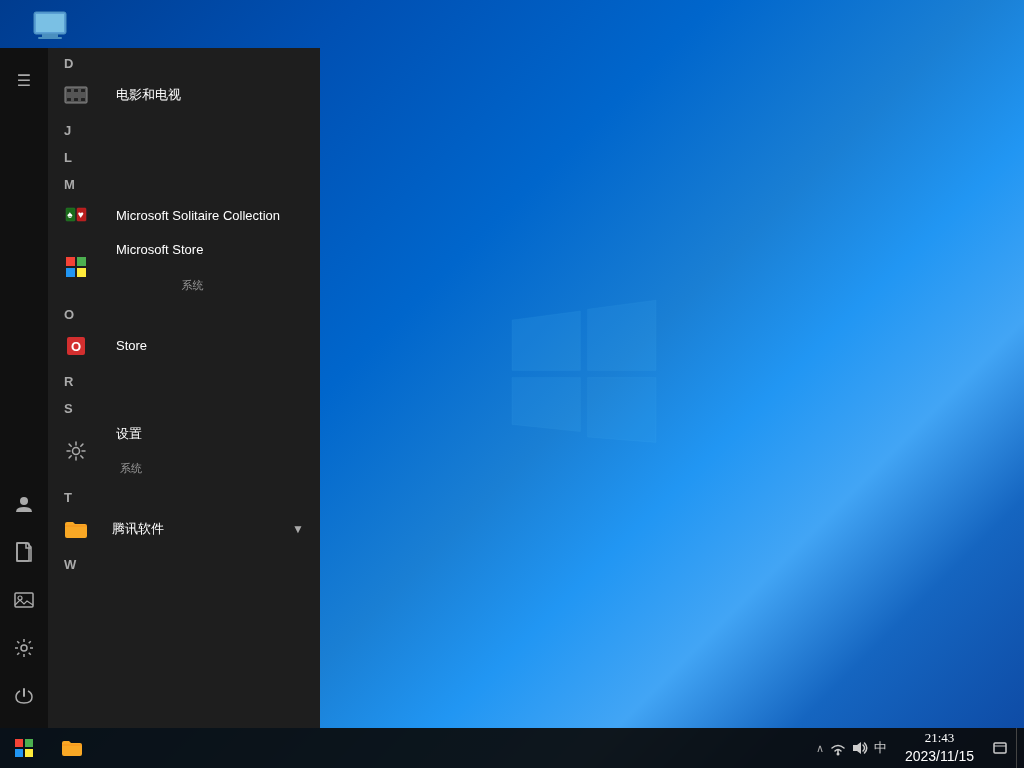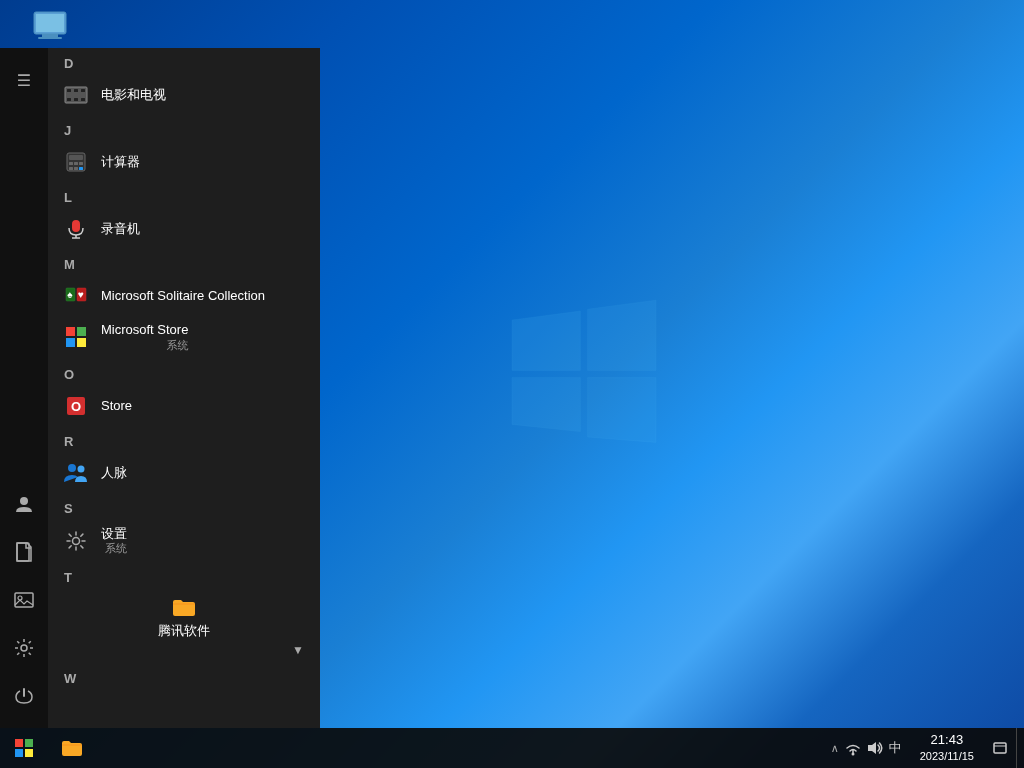--- a/index.html
+++ b/index.html
@@ -192,21 +192,21 @@
       display: block;
     }
 
     .app-item {
       display: flex;
       align-items: center;
       padding: 6px 16px;
       cursor: pointer;
       color: white;
       font-size: 13px;
-      gap: 13px;
+      gap: 28px;
       min-height: 40px;
     }
 
     .app-icon {
       width: 24px;
       height: 24px;
       display: flex;
       align-items: center;
       justify-content: center;
       flex-shrink: 0;
@@ -221,32 +221,32 @@
 
     .app-name {
       font-size: 13px;
       color: white;
       line-height: 1.2;
     }
 
     .app-sub {
       font-size: 11px;
       color: #999;
+      margin-top: 20px;
     }
 
     .app-item-with-arrow {
       display: flex;
       align-items: center;
       padding: 6px 16px;
       cursor: pointer;
       color: white;
       font-size: 13px;
-      gap: 4px;
+      gap: 24px;
       min-height: 40px;
-      flex-direction: column;
     }
 
     .arrow-icon {
       margin-left: auto;
       color: #aaa;
       font-size: 12px;
     }
 
     
     .win-logo-svg {
@@ -359,48 +359,22 @@
             <rect x="17" y="4" width="4" height="3" rx="0.5" fill="#222"></rect>
             <rect x="3" y="13" width="4" height="3" rx="0.5" fill="#222"></rect>
             <rect x="10" y="13" width="4" height="3" rx="0.5" fill="#222"></rect>
             <rect x="17" y="13" width="4" height="3" rx="0.5" fill="#222"></rect>
           </svg>
         </div>
         <span class="app-name">电影和电视</span>
       </div>
 
       <span class="section-letter">J</span>
-      <div class="app-item">
-        <div class="app-icon">
-          <svg width="22" height="22" viewBox="0 0 22 22">
-            <rect x="2" y="2" width="18" height="18" rx="2" fill="#333" stroke="#666" stroke-width="1"></rect>
-            <rect x="4" y="4" width="14" height="5" rx="1" fill="#555"></rect>
-            <rect x="4" y="11" width="4" height="3" rx="0.5" fill="#666"></rect>
-            <rect x="9" y="11" width="4" height="3" rx="0.5" fill="#666"></rect>
-            <rect x="14" y="11" width="4" height="3" rx="0.5" fill="#666"></rect>
-            <rect x="4" y="16" width="4" height="3" rx="0.5" fill="#666"></rect>
-            <rect x="9" y="16" width="4" height="3" rx="0.5" fill="#666"></rect>
-            <rect x="14" y="16" width="4" height="3" rx="0.5" fill="#2196f3"></rect>
-          </svg>
-        </div>
-        <span class="app-name">计算器</span>
-      </div>
 
       <span class="section-letter">L</span>
-      <div class="app-item">
-        <div class="app-icon">
-          <svg width="22" height="22" viewBox="0 0 22 22">
-            <rect x="7" y="2" width="8" height="12" rx="4" fill="#e53935"></rect>
-            <path d="M4 10 Q4 17 11 17 Q18 17 18 10" fill="none" stroke="#ccc" stroke-width="1.5"></path>
-            <line x1="11" y1="17" x2="11" y2="20" stroke="#ccc" stroke-width="1.5"></line>
-            <line x1="7" y1="20" x2="15" y2="20" stroke="#ccc" stroke-width="1.5"></line>
-          </svg>
-        </div>
-        <span class="app-name">录音机</span>
-      </div>
 
       <span class="section-letter">M</span>
       <div class="app-item">
         <div class="app-icon">
           <svg width="22" height="22" viewBox="0 0 22 22">
             <rect x="1" y="3" width="9" height="13" rx="1" fill="#1a6b1a" stroke="#2e7d32" stroke-width="0.5"></rect>
             <rect x="12" y="3" width="9" height="13" rx="1" fill="#b71c1c" stroke="#c62828" stroke-width="0.5"></rect>
             <text x="5" y="13" font-size="10" fill="white" text-anchor="middle">♠</text>
             <text x="16" y="13" font-size="10" fill="white" text-anchor="middle">♥</text>
           </svg>
@@ -428,31 +402,20 @@
         <div class="app-icon icon-office">
           <svg width="22" height="22" viewBox="0 0 22 22">
             <rect x="2" y="2" width="18" height="18" rx="2" fill="#d32f2f"></rect>
             <text x="11" y="16" font-size="13" fill="white" text-anchor="middle" font-weight="bold">O</text>
           </svg>
         </div>
         <span class="app-name">Store</span>
       </div>
 
       <span class="section-letter">R</span>
-      <div class="app-item">
-        <div class="app-icon icon-people">
-          <svg width="24" height="22" viewBox="0 0 24 22">
-            <circle cx="8" cy="6" r="4" fill="#1976d2"></circle>
-            <path d="M0 20 Q0 13 8 13 Q12 13 14 15" fill="#1976d2"></path>
-            <circle cx="17" cy="7" r="3.5" fill="#42a5f5"></circle>
-            <path d="M11 20 Q11 14 17 14 Q23 14 23 20" fill="#42a5f5"></path>
-          </svg>
-        </div>
-        <span class="app-name">人脉</span>
-      </div>
 
       <span class="section-letter">S</span>
       <div class="app-item">
         <div class="app-icon icon-settings">
           <svg width="22" height="22" viewBox="0 0 22 22">
             <circle cx="11" cy="11" r="3.5" fill="none" stroke="#aaa" stroke-width="1.5"></circle>
             <path d="M11 2 L11 5 M11 17 L11 20 M2 11 L5 11 M17 11 L20 11 M4.1 4.1 L6.2 6.2 M15.8 15.8 L17.9 17.9 M17.9 4.1 L15.8 6.2 M6.2 15.8 L4.1 17.9" stroke="#aaa" stroke-width="1.5" stroke-linecap="round"></path>
           </svg>
         </div>
         <div class="app-info">
@@ -510,22 +473,22 @@
         <svg width="16" height="16" viewBox="0 0 16 16">
           <polygon points="1,5 5,5 9,2 9,14 5,11 1,11" fill="#ccc"></polygon>
           <path d="M11 5 Q14 8 11 11" fill="none" stroke="#ccc" stroke-width="1.5" stroke-linecap="round"></path>
           <path d="M12.5 3 Q17 8 12.5 13" fill="none" stroke="#ccc" stroke-width="1.5" stroke-linecap="round"></path>
         </svg>
 
         <span style="color:#ccc; font-size:13px; cursor:pointer;">中</span>
       </div>
 
       <div class="taskbar-time">
-        <span style="font-size:13px; color:white;">21:43</span>
-        <span style="font-size:11px; color:white;">2023/11/15</span>
+        <span style="font-size:13px; color:white;font-family:Liberation Serif, serif;">21:43</span>
+        <span style="font-size:14px; color:white;">2023/11/15</span>
       </div>
 
       <div class="taskbar-notification">
         <svg width="16" height="16" viewBox="0 0 16 16">
           <rect x="2" y="3" width="12" height="10" rx="1" fill="none" stroke="#ccc" stroke-width="1.5"></rect>
           <line x1="2" y1="6" x2="14" y2="6" stroke="#ccc" stroke-width="1"></line>
         </svg>
       </div>
 
       <div class="show-desktop"></div>

